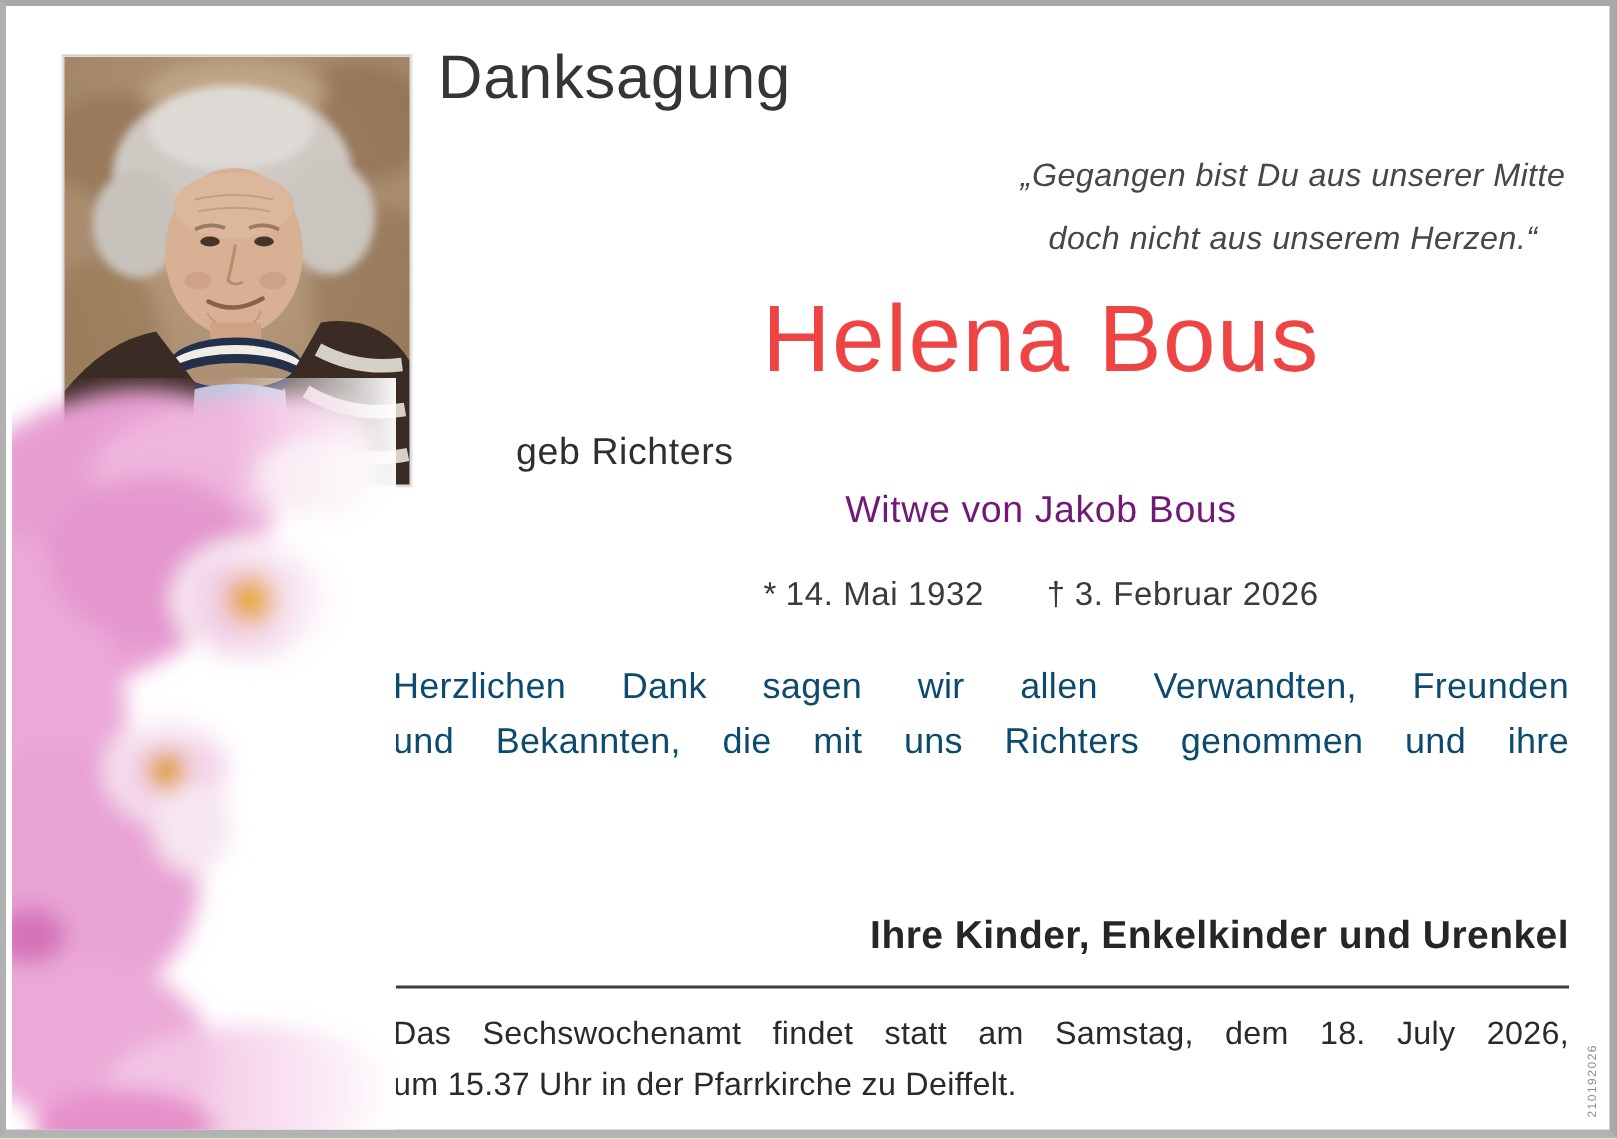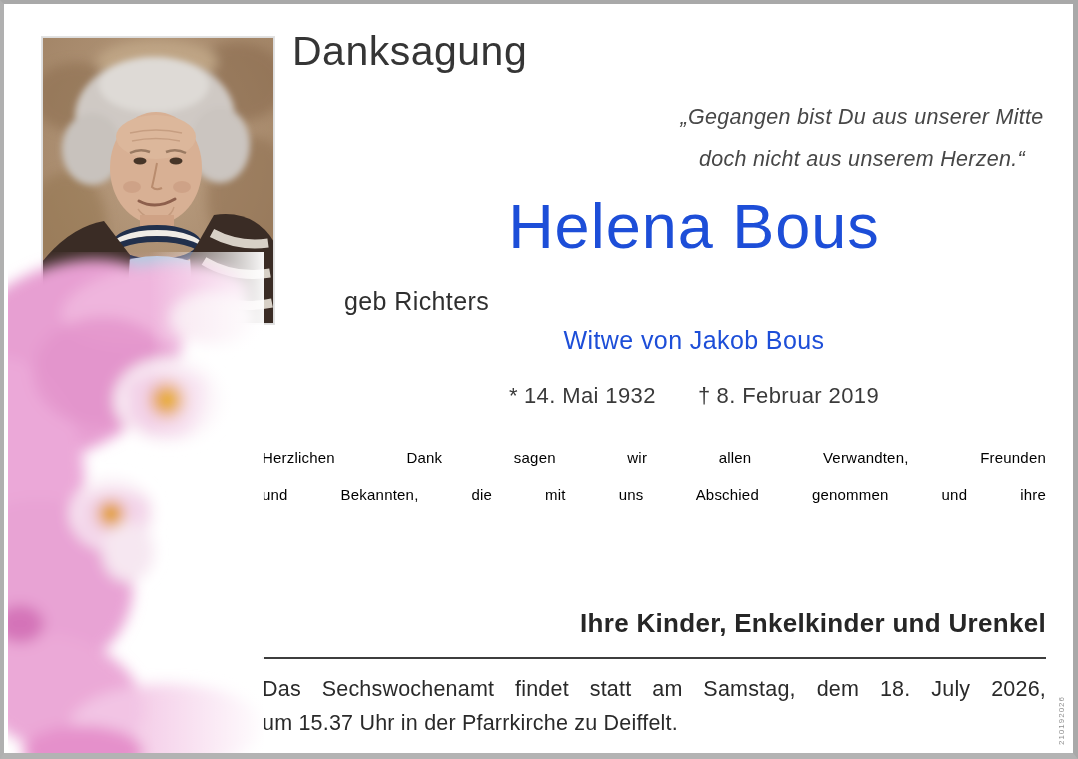--- a/index.html
+++ b/index.html
@@ -21,39 +21,39 @@
     left:288px;top:24px;
     font-size:41px;font-weight:500;color:#353535;letter-spacing:0.5px;
   }
   .quote{
     left:640px;top:92px;width:436px;
     text-align:center;font-style:italic;
     font-size:21.5px;line-height:42px;color:#474747;letter-spacing:0.3px;
   }
   .name{
     left:340px;top:186px;width:700px;text-align:center;
-    font-size:63px;font-weight:400;color:#1d4ed8;letter-spacing:1px;
+    font-size:63px;font-weight:400;color:#ef4444;letter-spacing:1px;
   }
   .maiden{
     left:340px;top:283px;width:700px;text-align:left;
     font-size:25px;color:#2f2f2f;letter-spacing:0.4px;
   }
   .relation{
     left:340px;top:322px;width:700px;text-align:center;
-    font-size:25px;color:#1d4ed8;letter-spacing:0.4px;
+    font-size:25px;color:#701a75;letter-spacing:0.4px;
   }
   .dates{
     left:340px;top:379px;width:700px;text-align:center;
     font-size:22px;color:#3a3a3a;letter-spacing:0.4px;
   }
   .dates .gap{display:inline-block;width:42px;}
   .dates .sym{padding-right:6px;}
   .thanks{
     left:258px;top:436px;width:784px;
-    font-size:15px;line-height:36.5px;color:#000000;letter-spacing:0.2px;
+    font-size:24px;line-height:36.5px;color:#0c4a6e;letter-spacing:0.2px;
   }
   .jline{text-align:justify;text-align-last:justify;}
   .lline{text-align:left;}
   .signature{
     left:258px;top:604px;width:784px;
     text-align:right;font-weight:700;font-size:26px;color:#262626;letter-spacing:0.3px;
   }
   .rule{
     left:258px;top:653px;width:784px;height:0;
     border-top:2px solid #3d3d3d;
@@ -204,26 +204,26 @@
   <div class="abs quote">
     <div>„Gegangen bist Du aus unserer Mitte</div>
     <div>doch nicht aus unserem Herzen.“</div>
   </div>
 
   <div class="abs name">Helena Bous</div>
   <div class="abs maiden">geb Richters</div>
   <div class="abs relation">Witwe von Jakob Bous</div>
 
   <div class="abs dates">
-    <span class="sym">*</span><span>14. Mai 1932</span><span class="gap"></span><span class="sym">†</span><span>8. Februar 2019</span>
+    <span class="sym">*</span><span>14. Mai 1932</span><span class="gap"></span><span class="sym">†</span><span>3. Februar 2026</span>
   </div>
 
   <div class="abs thanks">
     <div class="jline">Herzlichen Dank sagen wir allen Verwandten, Freunden</div>
-    <div class="jline">und Bekannten, die mit uns Abschied genommen und ihre</div>
+    <div class="jline">und Bekannten, die mit uns Richters genommen und ihre</div>
   </div>
 
   <div class="abs signature">Ihre Kinder, Enkelkinder und Urenkel</div>
 
   <div class="abs rule"></div>
 
   <div class="abs notice">
     <div class="jline">Das Sechswochenamt findet statt am Samstag, dem 18. July 2026,</div>
     <div class="lline">um 15.37 Uhr in der Pfarrkirche zu Deiffelt.</div>
   </div>

